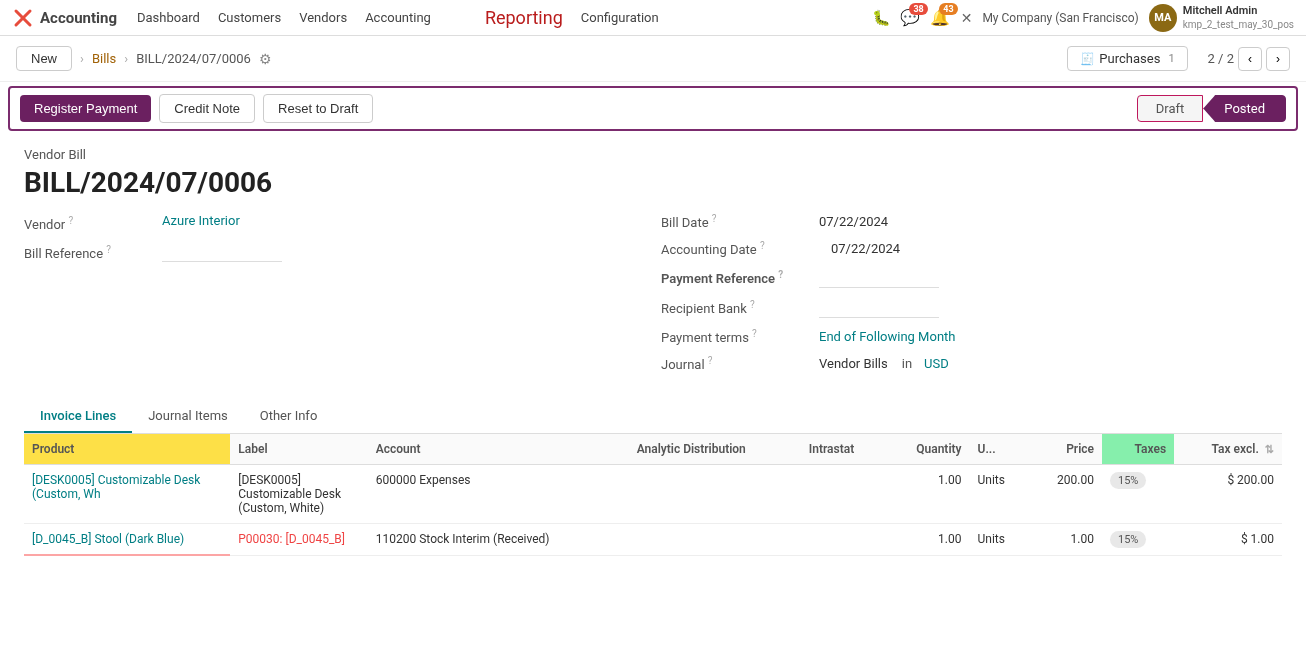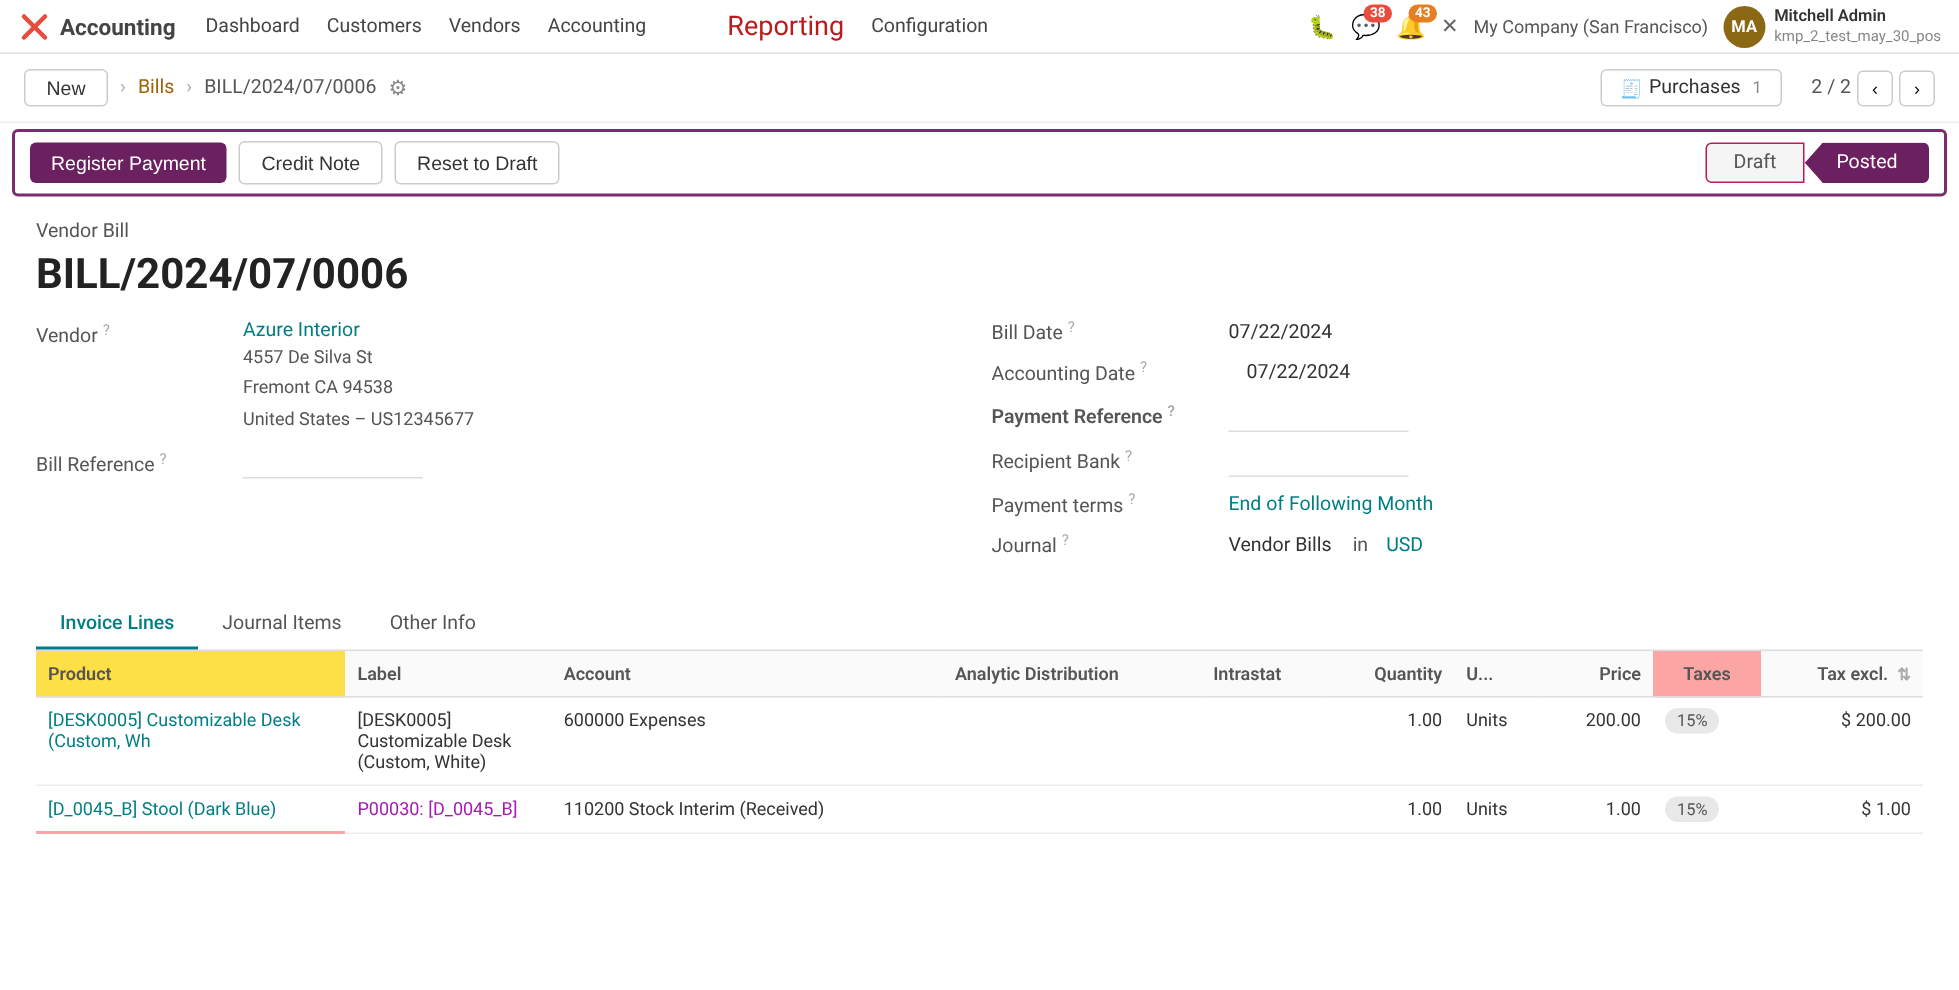--- a/index.html
+++ b/index.html
@@ -88,25 +88,20 @@
   <div style="display:grid;grid-template-columns:1fr 1fr;gap:16px;margin-bottom:18px;">
 
     <div>
       <div style="display:flex;align-items:flex-start;margin-bottom:10px;gap:8px;">
         <span style="color:#555;font-size:13px;min-width:130px;padding-top:2px;">
           <span>Vendor</span>
           <sup style="color:#aaa;font-size:10px;">?</sup>
         </span>
         <div>
           <div style="color:#017e84;cursor:pointer;font-size:13px;">Azure Interior</div>
-          <div style="color:#555;font-size:12px;line-height:1.7;">
-            <div>4557 De Silva St</div>
-            <div>Fremont CA 94538</div>
-            <div>United States – US12345677</div>
-          </div>
         </div>
       </div>
       <div style="display:flex;align-items:flex-start;margin-bottom:10px;gap:8px;margin-top:10px;">
         <span style="color:#555;font-size:13px;min-width:130px;padding-top:2px;">
           <span>Bill Reference</span>
           <sup style="color:#aaa;font-size:10px;">?</sup>
         </span>
         <div style="border-bottom:1px solid #ddd;min-width:120px;height:20px;"></div>
       </div>
     </div>
@@ -169,21 +164,21 @@
     <thead>
       <tr>
         <th style="text-align:left;padding:8px 8px;font-size:12px;font-weight:600;color:#555;border-bottom:1px solid #ddd;background:#fde047;"><span>Product</span></th>
         <th style="text-align:left;padding:8px 8px;font-size:12px;font-weight:600;color:#555;border-bottom:1px solid #ddd;background:#fafafa;"><span>Label</span></th>
         <th style="text-align:left;padding:8px 8px;font-size:12px;font-weight:600;color:#555;border-bottom:1px solid #ddd;background:#fafafa;"><span>Account</span></th>
         <th style="text-align:left;padding:8px 8px;font-size:12px;font-weight:600;color:#555;border-bottom:1px solid #ddd;background:#fafafa;"><span>Analytic Distribution</span></th>
         <th style="text-align:left;padding:8px 8px;font-size:12px;font-weight:600;color:#555;border-bottom:1px solid #ddd;background:#fafafa;"><span>Intrastat</span></th>
         <th style="text-align:right;padding:8px 8px;font-size:12px;font-weight:600;color:#555;border-bottom:1px solid #ddd;background:#fafafa;"><span>Quantity</span></th>
         <th style="text-align:left;padding:8px 8px;font-size:12px;font-weight:600;color:#555;border-bottom:1px solid #ddd;background:#fafafa;"><span>U...</span></th>
         <th style="text-align:right;padding:8px 8px;font-size:12px;font-weight:600;color:#555;border-bottom:1px solid #ddd;background:#fafafa;"><span>Price</span></th>
-        <th style="text-align:center;padding:8px 8px;font-size:12px;font-weight:600;color:#555;border-bottom:1px solid #ddd;background:#fca5a5;"><span>Taxes</span></th>
+        <th style="text-align:right;padding:8px 8px;font-size:12px;font-weight:600;color:#555;border-bottom:1px solid #ddd;background:#86efac;"><span>Taxes</span></th>
         <th style="text-align:right;padding:8px 8px;font-size:12px;font-weight:600;color:#555;border-bottom:1px solid #ddd;background:#fafafa;">
           <span>Tax excl.</span>
           <span style="cursor:pointer;color:#aaa;font-size:11px;margin-left:3px;">⇅</span>
         </th>
       </tr>
     </thead>
     <tbody>
       <tr>
         <td style="font-size:12px;color:#017e84;cursor:pointer;border-bottom:1px solid #eee;padding:8px 8px;vertical-align:top;max-width:150px;overflow:hidden;">
           <span>[DESK0005] Customizable Desk (Custom, Wh</span>
@@ -209,21 +204,21 @@
           <span style="background:#e8e8e8;color:#555;padding:2px 8px;border-radius:12px;font-size:11px;"><span>15%</span></span>
         </td>
         <td style="font-size:12px;color:#333;border-bottom:1px solid #eee;padding:8px 8px;vertical-align:top;text-align:right;">
           <span>$ 200.00</span>
         </td>
       </tr>
       <tr>
         <td style="font-size:12px;color:#017e84;cursor:pointer;border-bottom:2px solid #fca5a5;padding:8px 8px;vertical-align:top;max-width:150px;overflow:hidden;">
           <span>[D_0045_B] Stool (Dark Blue)</span>
         </td>
-        <td style="font-size:12px;color:#a21caf;border-bottom:1px solid #eee;padding:8px 8px;vertical-align:top;max-width:100px;">
+        <td style="font-size:12px;color:#ef4444;border-bottom:1px solid #eee;padding:8px 8px;vertical-align:top;max-width:100px;">
           <span>P00030: [D_0045_B]</span>
         </td>
         <td style="font-size:12px;color:#333;border-bottom:1px solid #eee;padding:8px 8px;vertical-align:top;">
           <span>110200 Stock Interim (Received)</span>
         </td>
         <td style="font-size:12px;color:#333;border-bottom:1px solid #eee;padding:8px 8px;vertical-align:top;"></td>
         <td style="font-size:12px;color:#333;border-bottom:1px solid #eee;padding:8px 8px;vertical-align:top;"></td>
         <td style="font-size:12px;color:#333;border-bottom:1px solid #eee;padding:8px 8px;vertical-align:top;text-align:right;">
           <span>1.00</span>
         </td>

